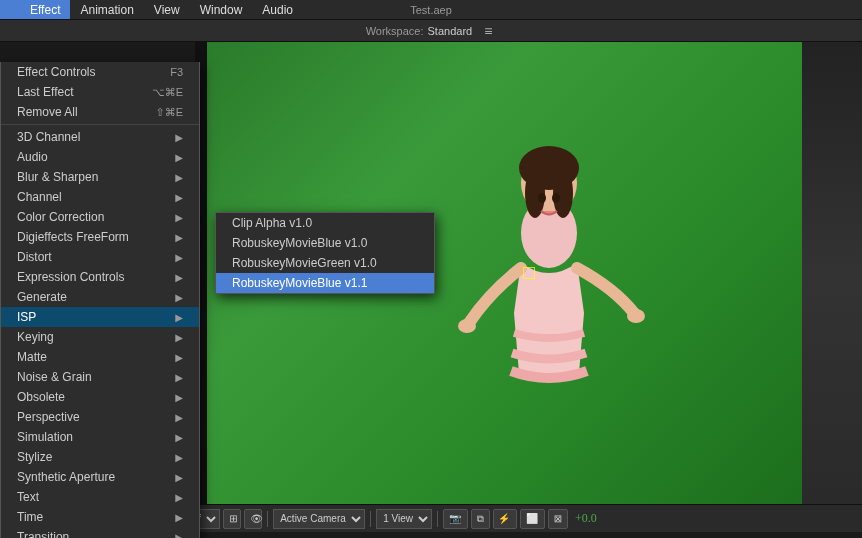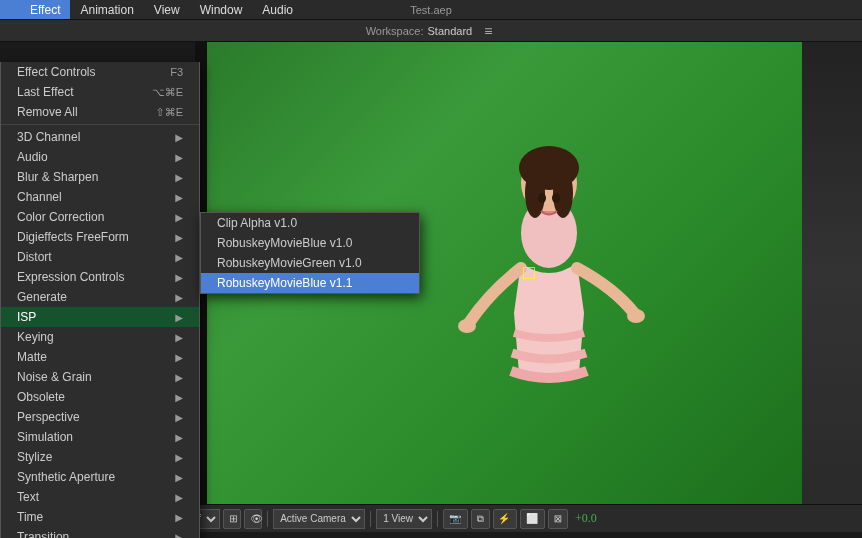--- a/index.html
+++ b/index.html
@@ -179,21 +179,21 @@
       padding: 3px 16px 3px 16px;
       cursor: pointer;
       color: #ccc;
       font-size: 12px;
       display: flex;
       align-items: center;
       justify-content: space-between;
       position: relative;
     }
     .menu-section-item.highlighted {
-      background: #14532d;
+      background: #0c4a6e;
       color: #fff;
     }
     .menu-shortcut {
       color: #999;
       font-size: 11px;
       margin-left: 20px;
     }
     .submenu-arrow {
       color: #999;
       font-size: 10px;
@@ -201,21 +201,21 @@
     .menu-separator {
       height: 1px;
       background: #444;
       margin: 2px 0;
     }
 
     
     #isp-submenu {
       position: absolute;
       top: 170px; 
-      left: 200px;
+      left: 215px;
       background: #2d2d2d;
       border: 1px solid #555;
       min-width: 220px;
       z-index: 201;
       box-shadow: 2px 4px 12px rgba(0,0,0,0.7);
     }
     .submenu-item {
       padding: 3px 16px;
       cursor: pointer;
       color: #ccc;

